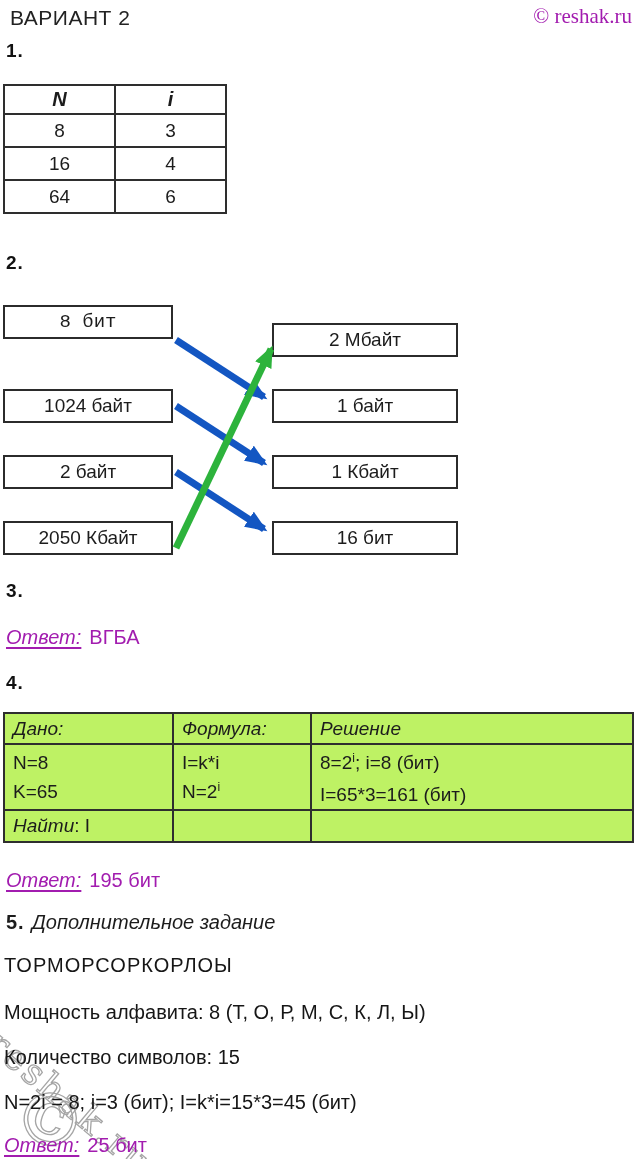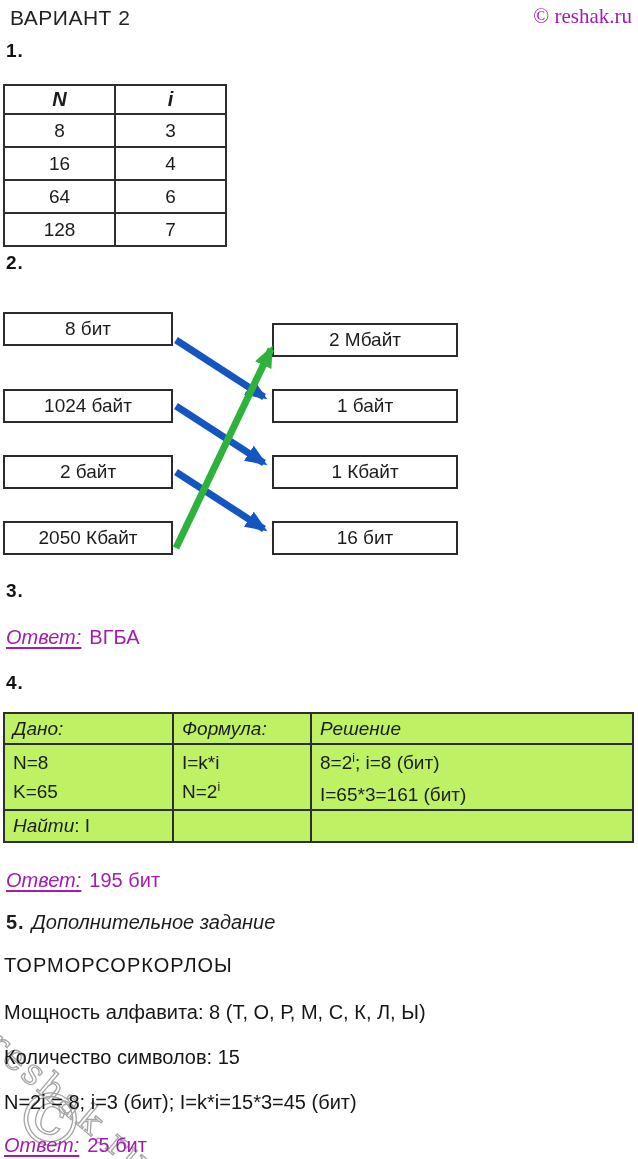--- a/index.html
+++ b/index.html
@@ -92,30 +92,26 @@
         <td>3</td>
       </tr>
       <tr>
         <td>16</td>
         <td>4</td>
       </tr>
       <tr>
         <td>64</td>
         <td>6</td>
       </tr>
-      <tr>
-        <td>128</td>
-        <td>7</td>
-      </tr>
     </tbody>
   </table>
 
   <div class="abs z2 tnum" style="left:6px; top:252px;">2.</div>
 
-  <div class="mbox left" style="top:312px;">
+  <div class="mbox left" style="top:305px;font-family:Liberation Mono, monospace;">
       <span>8 бит</span>
     </div>
   <div class="mbox left" style="top:389px;">
       <span>1024 байт</span>
     </div>
   <div class="mbox left" style="top:455px;">
       <span>2 байт</span>
     </div>
   <div class="mbox left" style="top:521px;">
       <span>2050 Кбайт</span>

